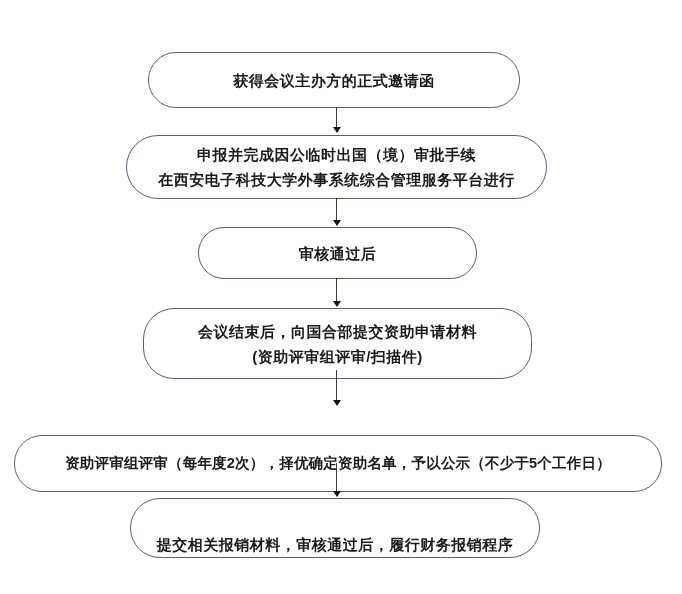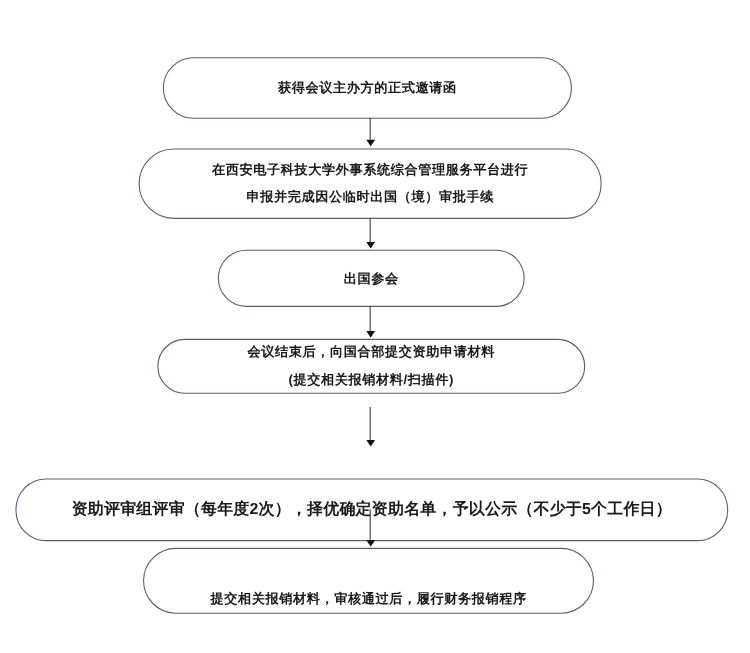--- a/index.html
+++ b/index.html
@@ -22,28 +22,28 @@
     box-sizing:border-box;
     border:1.5px solid var(--box-border);
     background:#fff;
     display:flex;
     flex-direction:column;
     justify-content:center;
     align-items:center;
     text-align:center;
     color:var(--text);
     font-weight:700;
-    font-size:12px;
+    font-size:15px;
     line-height:25px;
     letter-spacing:0.5px;
   }
   .box1{left:148px;top:52px;width:372px;height:56px;border-radius:28px;}
   .box2{left:126px;top:135px;width:421px;height:64px;border-radius:32px;}
   .box3{left:198px;top:227px;width:279px;height:52px;border-radius:26px;}
-  .box4{left:143px;top:308px;width:389px;height:50px;border-radius:31px;}
+  .box4{left:143px;top:308px;width:389px;height:71px;border-radius:31px;}
   .box5{left:14px;top:407px;width:648px;height:57px;border-radius:28px;font-size:14.5px;letter-spacing:0.2px;margin-top:28px;}
   .box6{left:130px;top:498px;width:410px;height:60px;border-radius:30px;justify-content:flex-end;}
   .arrow{
     position:absolute;
     left:331px;
     width:11px;
     display:flex;
     flex-direction:column;
     align-items:center;
   }
@@ -68,41 +68,41 @@
   <div class="flow-box box1">
     <span>获得会议主办方的正式邀请函</span>
   </div>
 
   <div class="arrow a1">
     <div class="arrow-line"></div>
     <div class="arrow-head"></div>
   </div>
 
   <div class="flow-box box2">
+    <span>申报并完成因公临时出国（境）审批手续</span>
     <span>在西安电子科技大学外事系统综合管理服务平台进行</span>
-    <span>申报并完成因公临时出国（境）审批手续</span>
   </div>
 
   <div class="arrow a2">
     <div class="arrow-line"></div>
     <div class="arrow-head"></div>
   </div>
 
   <div class="flow-box box3">
-    <span>出国参会</span>
+    <span>审核通过后</span>
   </div>
 
   <div class="arrow a3">
     <div class="arrow-line"></div>
     <div class="arrow-head"></div>
   </div>
 
   <div class="flow-box box4">
     <span>会议结束后，向国合部提交资助申请材料</span>
-    <span>(提交相关报销材料/扫描件)</span>
+    <span>(资助评审组评审/扫描件)</span>
   </div>
 
   <div class="arrow a4">
     <div class="arrow-line"></div>
     <div class="arrow-head"></div>
   </div>
 
   <div class="flow-box box5">
     <span>资助评审组评审（每年度2次），择优确定资助名单，予以公示（不少于5个工作日）</span>
   </div>

